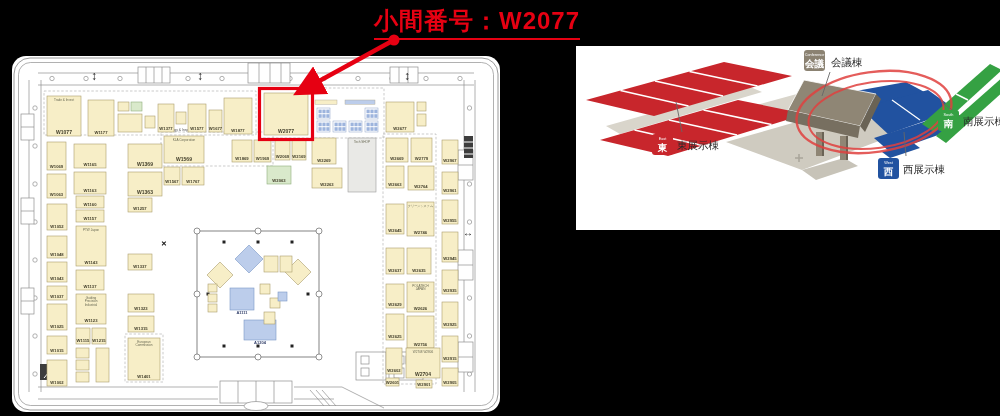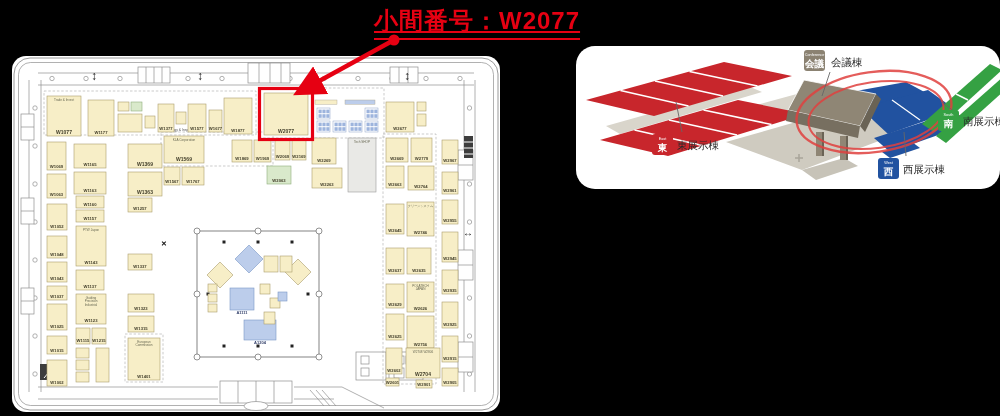--- a/index.html
+++ b/index.html
@@ -1,24 +1,24 @@
 <!DOCTYPE html>
 <html><head>
 <meta charset="utf-8">
 <style>
   html,body{margin:0;padding:0;background:#000;}
   .stage{position:relative;width:1000px;height:416px;background:#000;overflow:hidden;
          font-family:"Liberation Sans",sans-serif;}
   .title{position:absolute;left:374px;top:5px;font-size:24px;font-weight:600;
          color:#e60012;border-bottom:2.5px solid #e60012;padding-bottom:1px;
-         letter-spacing:1px;white-space:nowrap;text-decoration:underline;}
+         letter-spacing:1px;white-space:nowrap;}
   .plan-panel{position:absolute;left:12px;top:56px;width:488px;height:356px;
               background:#fff;border-radius:14px;}
-  .map-panel{position:absolute;left:576px;top:46px;width:424px;height:143px;
-             background:#fff;border-radius:19px;}
+  .map-panel{position:absolute;left:576px;top:46px;width:424px;height:184px;
+             background:#fff;border-radius:0;}
   svg{display:block;font-family:"Liberation Sans",sans-serif;}
   .overlay{position:absolute;left:0;top:0;pointer-events:none;}
 </style>
 </head>
 <body>
 
 <div class="stage">
 
   <div class="title">小間番号：W2077</div>
 

